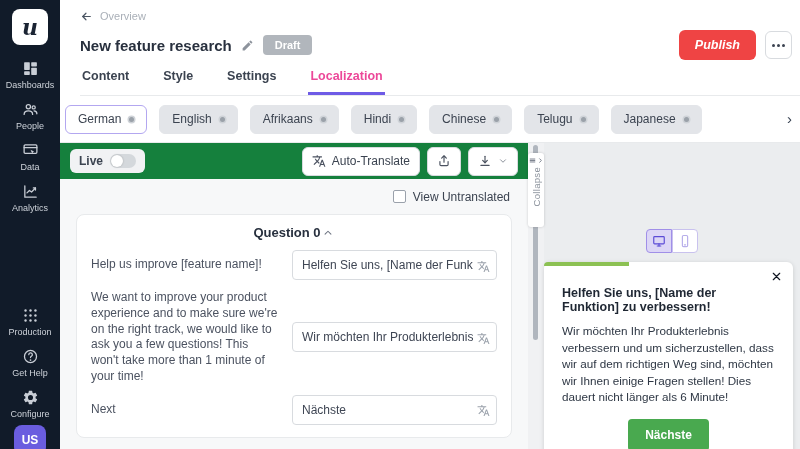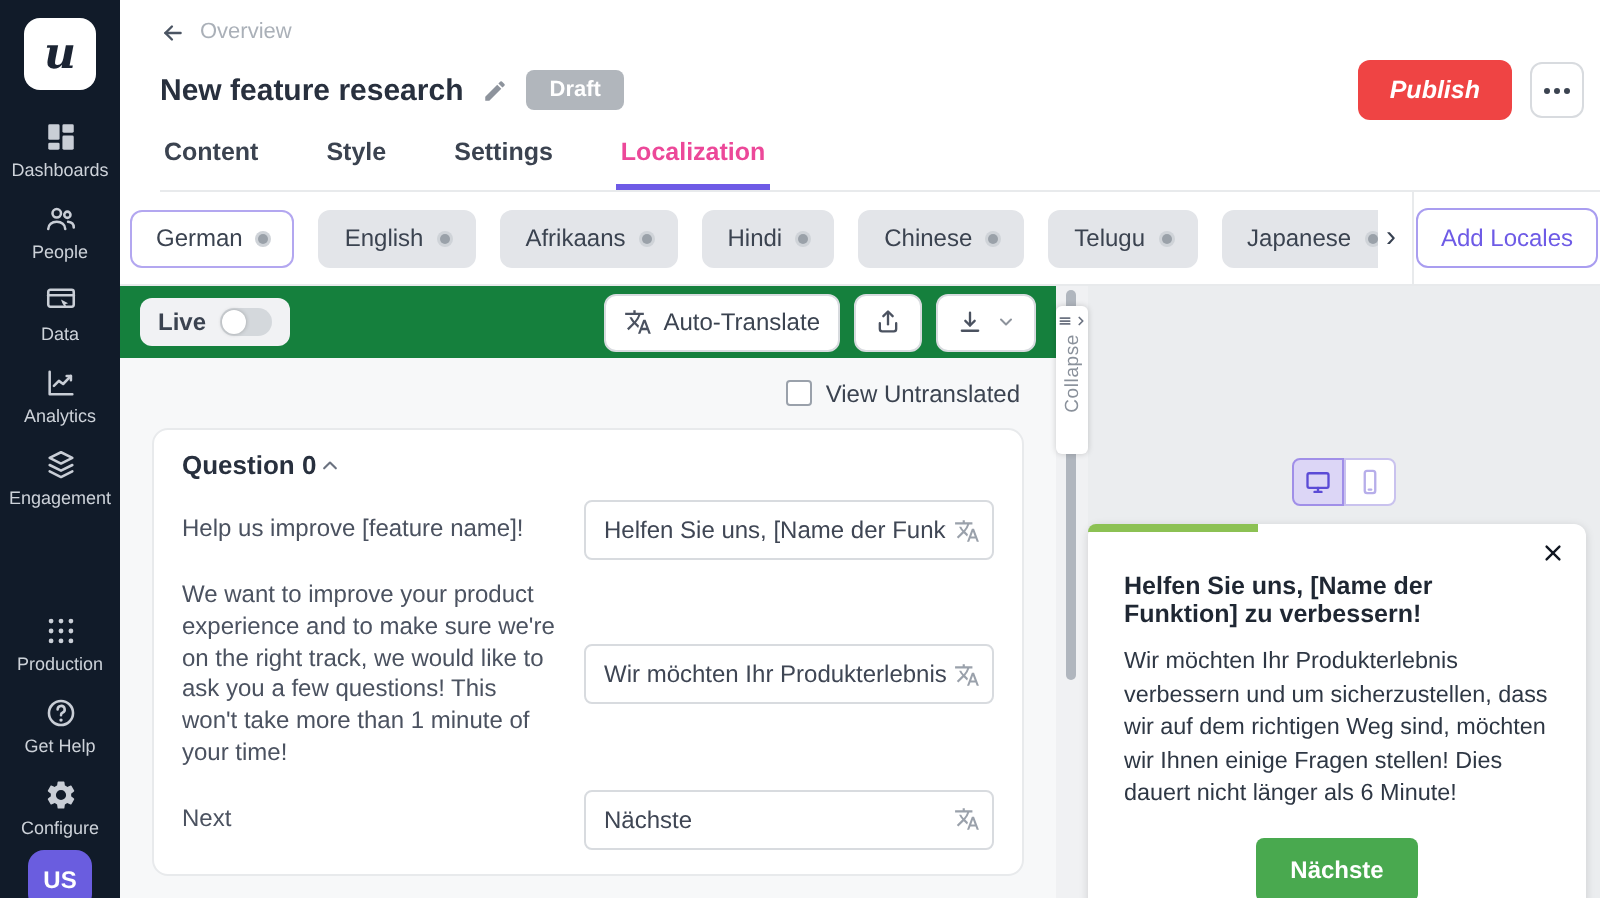--- a/index.html
+++ b/index.html
@@ -57,21 +57,21 @@
   .toolbar-right { margin-left:auto; display:flex; gap:7px; }
   .tbtn { height:29px; background:#fff; border:1px solid #d8dbdf; border-radius:6px; display:flex; align-items:center; justify-content:center; gap:6px; font-size:12px; color:#3b4350; padding:0 9px; cursor:pointer; }
   .tbtn svg { width:14px; height:14px; color:#4b5260; }
   .tbtn .chev { width:10px; height:10px; color:#8d939c; }
 
   .editor-body { flex:1; padding:6px 16px 0; overflow:hidden; }
   .untrans { display:flex; justify-content:flex-end; gap:7px; font-size:12px; color:#3b4350; margin:5px 2px 10px; cursor:pointer; }
   .cbx { width:13px; height:13px; border:1.5px solid #9aa1ab; border-radius:2px; background:#fff; }
 
   .card { background:#fff; border:1px solid #e8eaec; border-radius:8px; padding:10px 14px 12px; margin-bottom:12px; }
-  .card-head { display:flex; align-items:center; justify-content:flex-start; }
+  .card-head { display:flex; align-items:center; justify-content:center; }
   .card-head .q { font-size:13px; font-weight:bold; color:#28303e; }
   .card-head svg { width:14px; height:14px; color:#6b7280; cursor:pointer; }
   .trow { display:flex; align-items:center; gap:14px; margin-top:10px; }
   .trow .src { flex:1; font-size:12px; color:#4b5260; line-height:1.32; }
   .tinput { width:205px; height:30px; border:1px solid #d8dbdf; border-radius:4px; background:#fff; display:flex; align-items:center; gap:4px; padding:0 6px 0 9px; flex-shrink:0; cursor:text; }
   .tinput .val { flex:1; font-size:12px; color:#3f4654; white-space:nowrap; overflow:hidden; }
   .tinput svg { width:13px; height:13px; color:#9aa1ab; flex-shrink:0; }
 
   
   .strip { width:16px; position:relative; background:#f0f1f3; flex-shrink:0; }
@@ -141,30 +141,20 @@
         <div class="side-item">
           <span>
             <svg viewBox="0 0 24 24" fill="none" stroke="currentColor" stroke-width="1.8" stroke-linecap="round" stroke-linejoin="round" style="width: 17px; height: 17px; display: block;">
               <path d="M4 4v16h16"></path>
               <path d="m7 14 3.5-3.5 3 2.2L19 7"></path>
               <path d="M19 7v3M19 7h-3"></path>
             </svg>
           </span>
           <span class="lbl">Analytics</span>
         </div>
-        <div class="side-item">
-          <span>
-            <svg viewBox="0 0 24 24" fill="none" stroke="currentColor" stroke-width="1.8" stroke-linecap="round" stroke-linejoin="round" style="width: 17px; height: 17px; display: block;">
-              <path d="m12 3 8 4-8 4-8-4z"></path>
-              <path d="m4 12 8 4 8-4"></path>
-              <path d="m4 16.5 8 4 8-4"></path>
-            </svg>
-          </span>
-          <span class="lbl">Engagement</span>
-        </div>
       </nav>
     <div class="side-spacer"></div>
     <nav id="side-bottom">
         <div class="side-item">
           <span>
             <svg viewBox="0 0 24 24" fill="currentColor" style="width: 17px; height: 17px; display: block;">
               <g>
                 <circle cx="5" cy="5" r="1.7"></circle>
                 <circle cx="12" cy="5" r="1.7"></circle>
                 <circle cx="19" cy="5" r="1.7"></circle>
@@ -258,23 +248,20 @@
           <button class="chip">
             <span>Telugu</span>
             <span class="dot"></span>
           </button>
           <button class="chip">
             <span>Japanese</span>
             <span class="dot"></span>
           </button>
         </div>
       <span class="chips-more">›</span>
-      <div class="add-wrap">
-        <button class="add-btn">Add Locales</button>
-      </div>
     </div>
 
     <div class="workarea">
 
       <div class="editor-col">
         <div class="toolbar">
           <div class="live-group">
             <span class="t">Live</span>
             <span class="toggle">
                 <span class="knob"></span>

